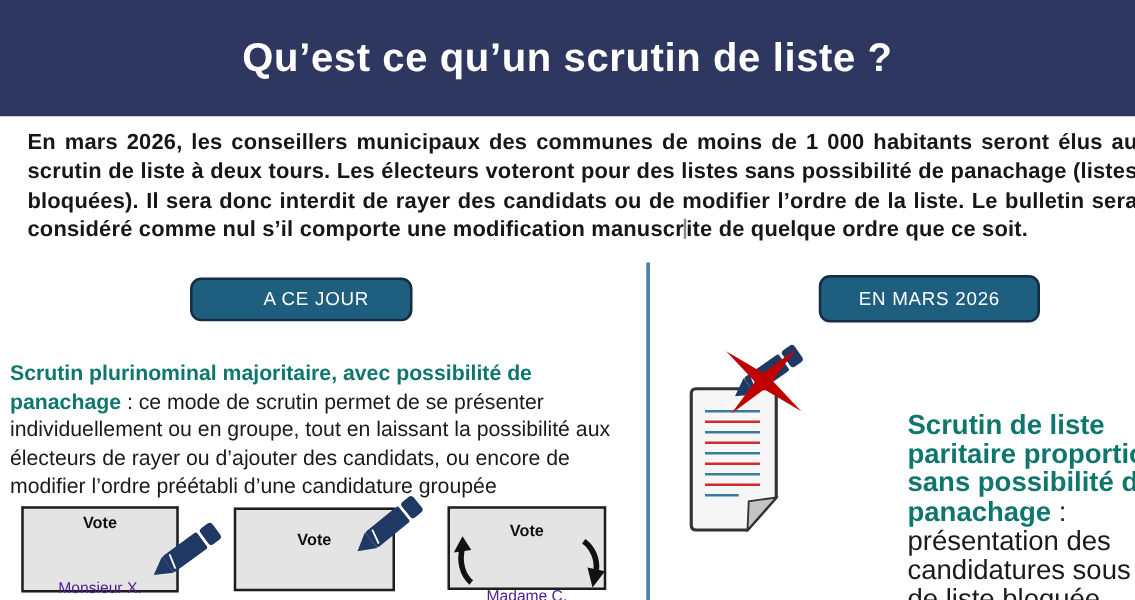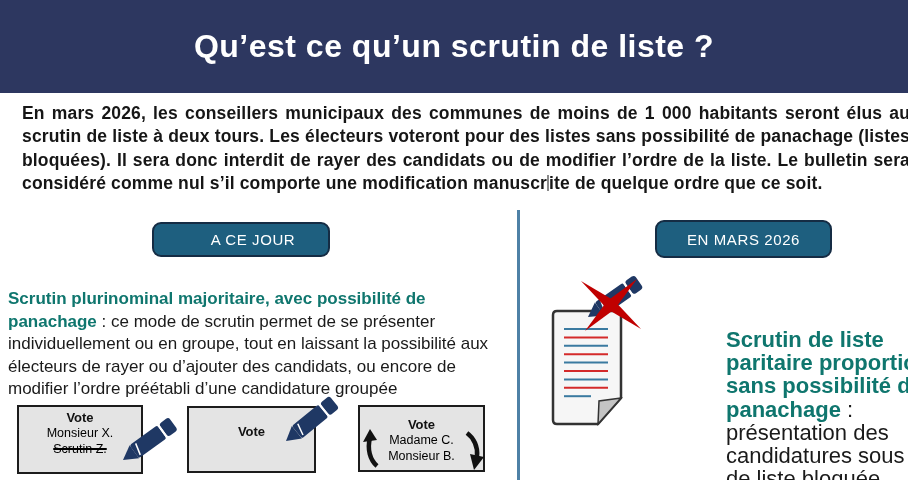--- a/index.html
+++ b/index.html
@@ -38,21 +38,21 @@
   .left-text b, .right-text b { font-weight:bold; color:#0f766e; }
   
   .ballot {
     position:absolute; box-sizing:border-box;
     background:#e4e4e4; border:2px solid #1c1c1c; text-align:center;
   }
   .ballot1 { left:17px;  top:405px; width:126px; height:69px; padding-top:3px; }
   .ballot2 { left:187px; top:406px; width:129px; height:67px; padding-top:16px; }
   .ballot3 { left:358px; top:405px; width:127px; height:67px; padding-top:10px; }
   .ballot-title { font-weight:bold; font-size:13px; line-height:15px; color:#111;text-align:center; }
-  .ballot-line  { font-size:12.5px; line-height:16px; color:#000000; }
+  .ballot-line  { font-size:12.5px; line-height:16px; color:#4c1d95;margin-top:37px; }
   .struck { text-decoration:line-through; text-decoration-thickness:1.5px; }
   
   .icon-abs { position:absolute; overflow:visible; }
 </style>
 </head>
 <body>
 
 <div class="slide">
 
   <div class="banner">

